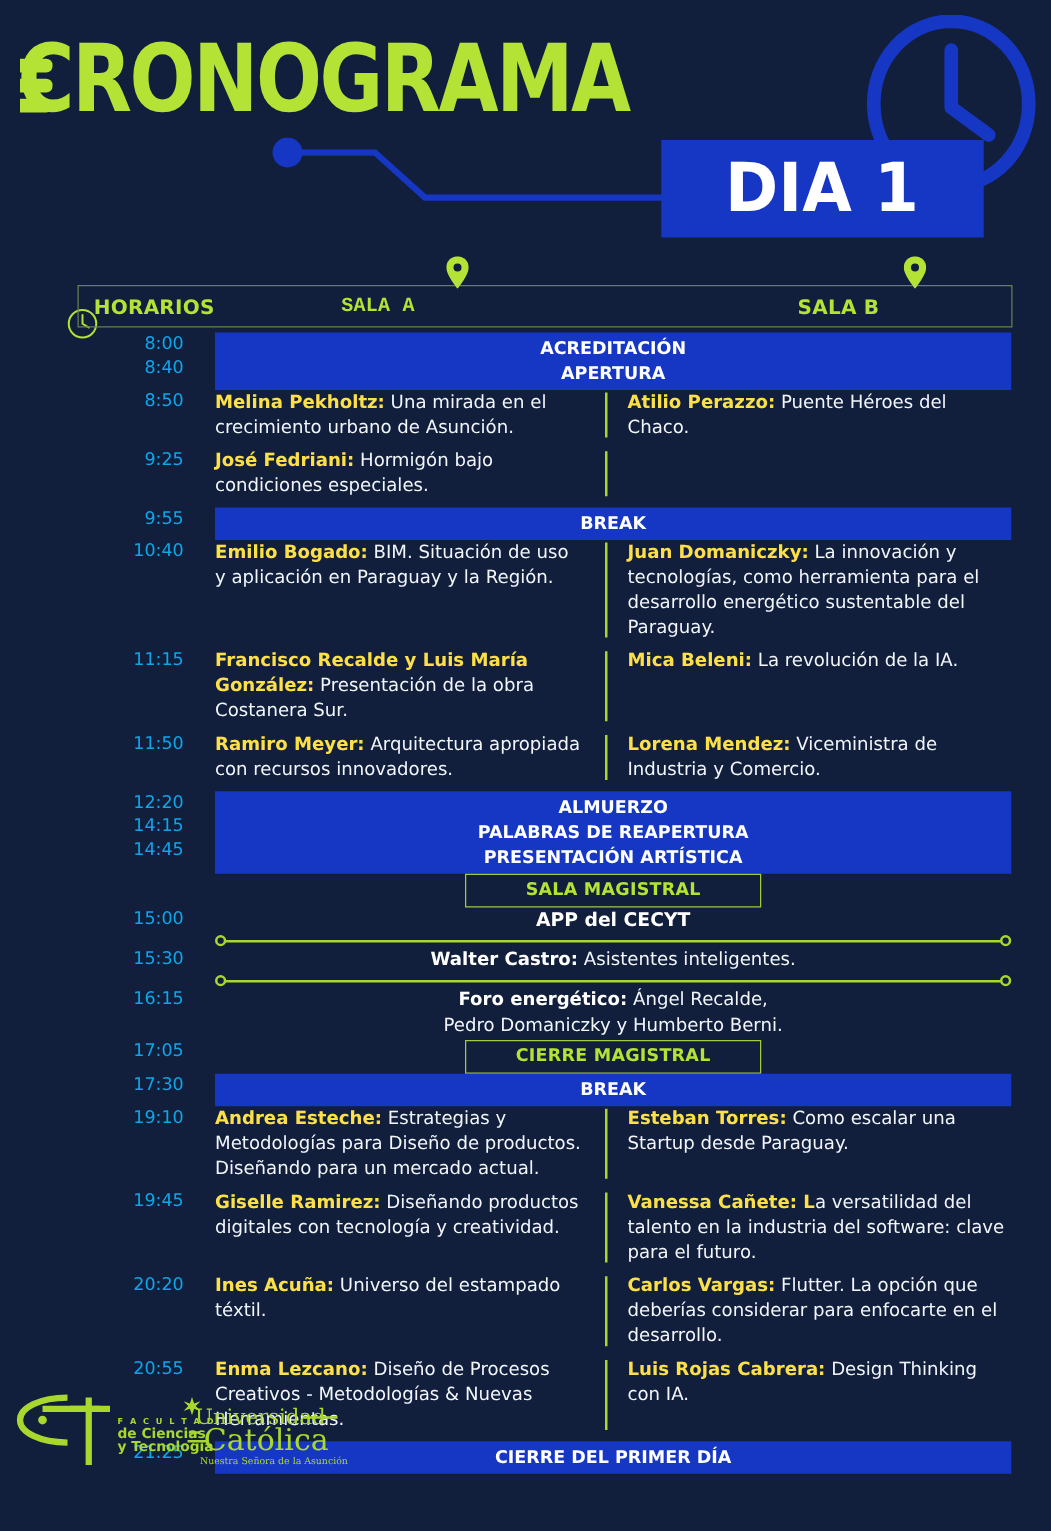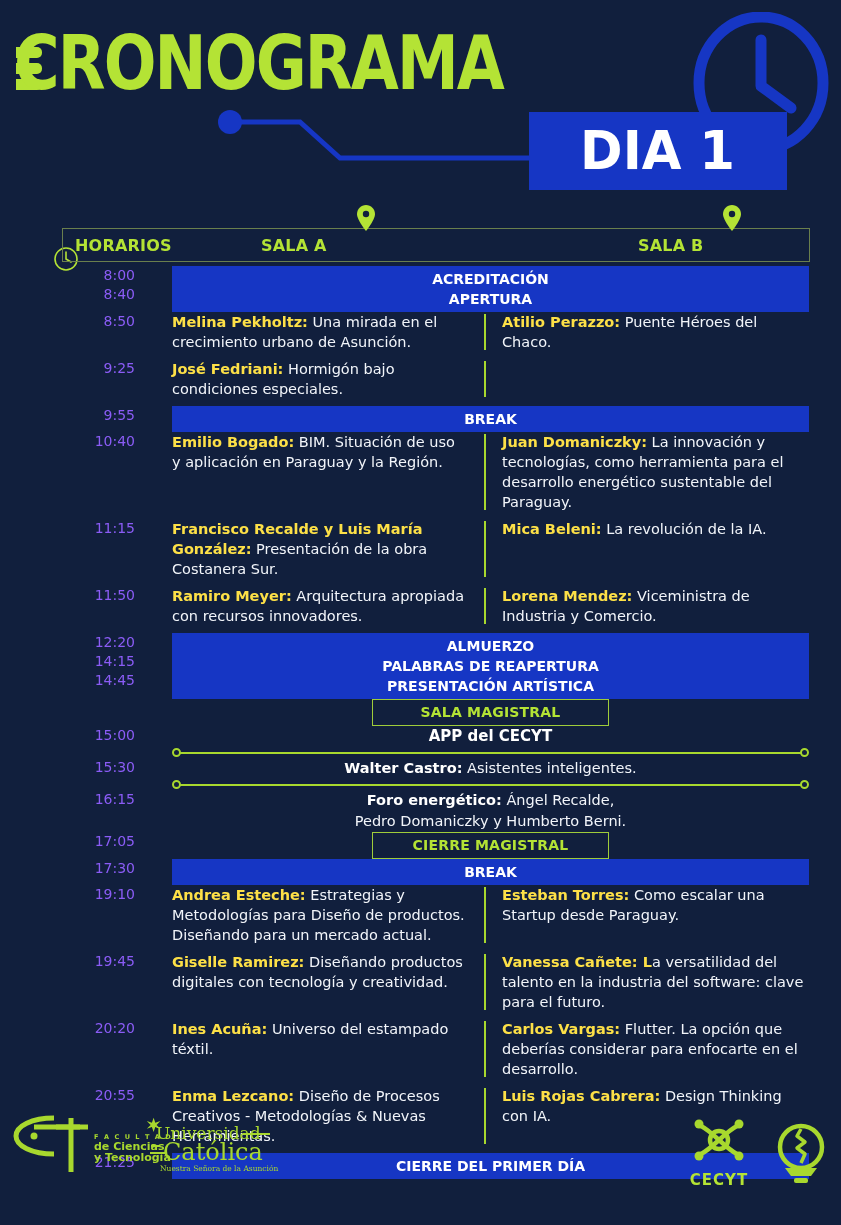--- a/index.html
+++ b/index.html
@@ -97,21 +97,21 @@
     position: absolute;
     top: 7px;
     color: #b4e335;
     font-size: 16px;
     font-weight: 800;
     font-family: "DejaVu Sans", sans-serif;
     letter-spacing: 0.2px;
     white-space: nowrap;
   }
   #lbl-horarios { left: 12px; }
-  #lbl-sala-a  { left: 198px; }
+  #lbl-sala-a  { left: 210px; font-family: Liberation Mono, monospace; }
   #lbl-sala-b  { left: 575px; }
   .pin {
     position: absolute;
     top: -24px;
     width: 18px;
     height: 26px;
   }
   #pin-a { left: 294px; }
   #pin-b { left: 660px; }
   #clock-small {
@@ -127,22 +127,22 @@
     position: absolute;
     left: 0;
     top: 266px;
     width: 841px;
   }
   .row { position: relative; display: flex; align-items: flex-start; }
   .time-col {
     width: 172px;
     flex: 0 0 172px;
     text-align: right;
-    padding-right: 37px;
-    color: #8b5cf6;
+    padding-right: 25px;
+    color: #0ea5e9;
     font-size: 14px;
     font-weight: 500;
     font-family: "DejaVu Sans", sans-serif;
   }
   .time-col div { line-height: 19px; }
 
   .content-col { flex: 1 1 auto; position: relative; }
 
   
   .bar {
@@ -583,38 +583,16 @@
 
         <path d="M150 5 L152 11 L158 9 L153.5 13.5 L158 18 L152 16 L150 22 L148 16 L142 18 L146.5 13.5 L142 9 L148 11 Z" fill="#a8d82e" transform="translate(-4,-2) scale(0.85) translate(26,4)"></path>
         <text x="148" y="27" font-family="DejaVu Serif, serif" font-size="17" fill="#a8d82e">Universidad</text>
         <path d="M235 22 L262 22" stroke="#a8d82e" stroke-width="2"></path>
         <text x="155" y="48" font-family="DejaVu Serif, serif" font-size="24" fill="#a8d82e">Católica</text>
         <path d="M142 41 L158 41" stroke="#a8d82e" stroke-width="2"></path>
         <text x="152" y="59" font-family="DejaVu Serif, serif" font-size="7.5" fill="#a8d82e">Nuestra Señora de la Asunción</text>
       </svg>
     </div>
 
-    <div id="logo-right">
-      <div style="display:flex; align-items:flex-end; gap:22px;">
-        <div>
-          <svg width="64" height="52" viewBox="0 0 64 52">
-            <path d="M14 12 C26 18 38 34 50 40" fill="none" stroke="#a8d82e" stroke-width="4.5" stroke-linecap="round"></path>
-            <path d="M50 12 C38 18 26 34 14 40" fill="none" stroke="#a8d82e" stroke-width="4.5" stroke-linecap="round"></path>
-            <circle cx="32" cy="26" r="9" fill="none" stroke="#a8d82e" stroke-width="4.5"></circle>
-            <circle cx="12" cy="10" r="4.5" fill="#a8d82e"></circle>
-            <circle cx="52" cy="10" r="4.5" fill="#a8d82e"></circle>
-            <circle cx="12" cy="42" r="4.5" fill="#a8d82e"></circle>
-            <circle cx="52" cy="42" r="4.5" fill="#a8d82e"></circle>
-          </svg>
-          <div class="cecyt-word">CECYT</div>
-        </div>
-        <svg width="56" height="62" viewBox="0 0 56 62" style="margin-bottom:4px;">
-          <circle cx="28" cy="24" r="21" fill="none" stroke="#a8d82e" stroke-width="4.5"></circle>
-          <path d="M28 6 L24 13 L32 19 L24 25 L32 31 L28 40" fill="none" stroke="#a8d82e" stroke-width="3.5" stroke-linejoin="round"></path>
-          <path d="M12 45 L44 45 L38 53 L18 53 Z" fill="#a8d82e"></path>
-          <rect x="21" y="55" width="14" height="5" rx="2" fill="#a8d82e"></rect>
-        </svg>
-      </div>
-    </div>
   </div>
 
 
 </div>
 
 </body></html>

